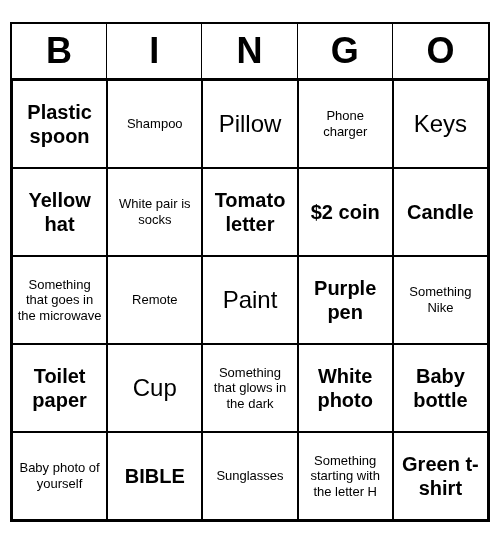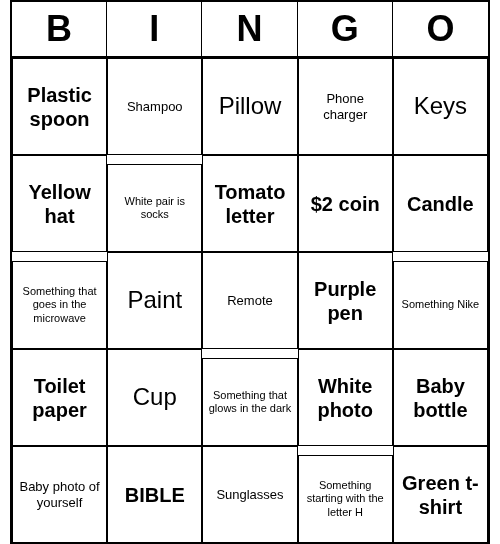--- a/index.html
+++ b/index.html
@@ -50,22 +50,21 @@
     }
     .bingo-cell.large-text {
       font-size: 20px;
       font-weight: bold;
     }
     .bingo-cell.xlarge-text {
       font-size: 24px;
       font-weight: normal;
     }
     .bingo-cell.small-text {
-      font-size: 11px;
-      margin-top: 9px;
+      font-size: 13px;
     }
   </style>
 </head>
 <body>
 
 <div class="bingo-card">
   <div class="bingo-header">
   <div class="bingo-header-cell">B</div>
       <div class="bingo-header-cell">I</div>
       <div class="bingo-header-cell">N</div>
@@ -77,22 +76,22 @@
       <div class="bingo-cell medium-text">Shampoo</div>
       <div class="bingo-cell xlarge-text">Pillow</div>
       <div class="bingo-cell medium-text">Phone charger</div>
       <div class="bingo-cell xlarge-text">Keys</div>
       <div class="bingo-cell large-text">Yellow hat</div>
       <div class="bingo-cell small-text">White pair is socks</div>
       <div class="bingo-cell large-text">Tomato letter</div>
       <div class="bingo-cell large-text">$2 coin</div>
       <div class="bingo-cell large-text">Candle</div>
       <div class="bingo-cell small-text">Something that goes in the microwave</div>
+      <div class="bingo-cell medium-text">Remote</div>
       <div class="bingo-cell xlarge-text">Paint</div>
-      <div class="bingo-cell medium-text">Remote</div>
       <div class="bingo-cell large-text">Purple pen</div>
       <div class="bingo-cell small-text">Something Nike</div>
       <div class="bingo-cell large-text">Toilet paper</div>
       <div class="bingo-cell xlarge-text">Cup</div>
       <div class="bingo-cell small-text">Something that glows in the dark</div>
       <div class="bingo-cell large-text">White photo</div>
       <div class="bingo-cell large-text">Baby bottle</div>
       <div class="bingo-cell medium-text">Baby photo of yourself</div>
       <div class="bingo-cell large-text">BIBLE</div>
       <div class="bingo-cell medium-text">Sunglasses</div>

